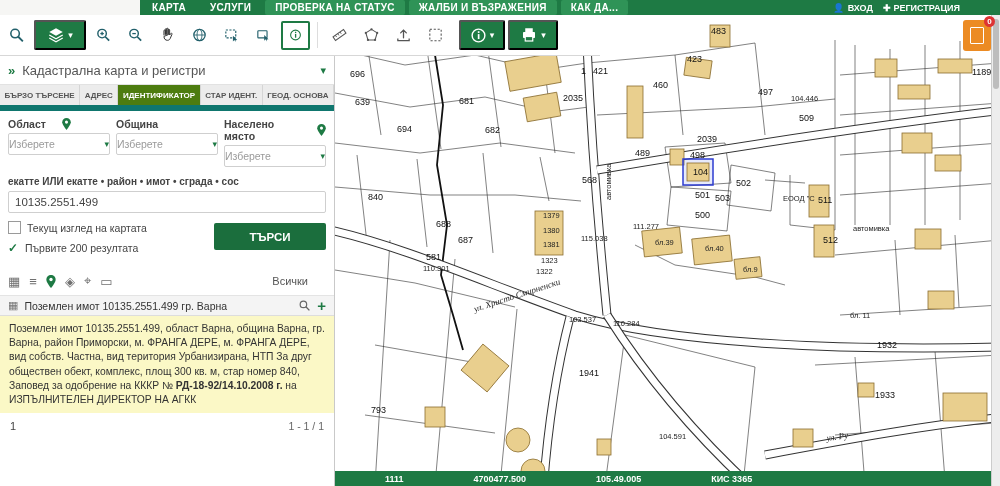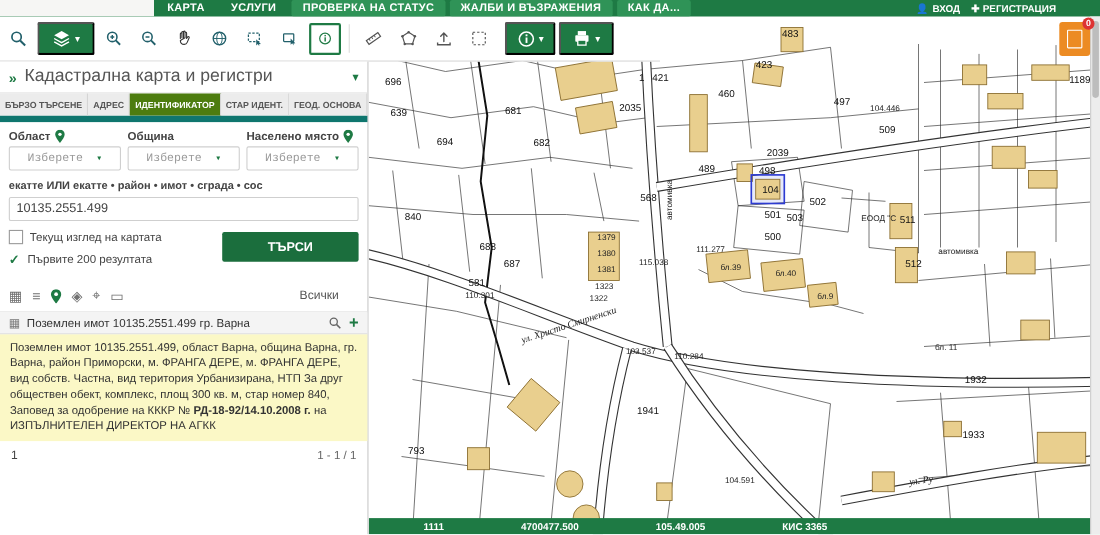--- a/index.html
+++ b/index.html
@@ -39,39 +39,39 @@
   .tbtn svg{display:block;}
   .gbtn{background:#1e7a44;border-radius:2px;color:#fff;display:flex;align-items:center;justify-content:center;gap:3px;height:30px;flex:0 0 auto;}
   .gbtn .chev{color:#fff;font-size:9px;}
   .idbtn{border:2px solid #1e7a44;border-radius:2px;}
   .tsep{width:1px;height:26px;background:#ddd;margin:0 4px;flex:0 0 auto;}
 
   
   .sidebar{position:absolute;left:0;top:56px;width:335px;height:430px;background:#fff;border-right:1px solid #c9c9c9;z-index:35;box-sizing:border-box;}
   .sb-header{height:28px;display:flex;align-items:center;padding:0 8px;border-bottom:1px solid #e2e2e2;}
   .sb-header .lyr{color:#1e7a44;font-weight:bold;font-size:13px;margin-right:7px;}
-  .sb-title{font-size:16px;color:#555;flex:1;}
+  .sb-title{font-size:13px;color:#555;flex:1;}
   .sb-header .collapse{color:#1e7a44;font-size:11px;}
   .tabs{display:flex;height:20px;border-bottom:6px solid #0f766e;}
   .tab{flex:1 1 auto;background:#ececec;border-right:1px solid #d5d5d5;font-size:8px;font-weight:bold;color:#555;display:flex;align-items:center;justify-content:center;white-space:nowrap;padding:0 4px;}
   .tab.active{background:#4d7c0f;color:#fff;}
   .form{padding:7px 8px 0 8px;position:relative;}
   .frow{display:flex;gap:6px;}
   .fcol{flex:1;}
-  .flabel{font-size:10.5px;font-weight:bold;color:#444;margin-bottom:3px;display:flex;align-items:center;gap:4px;}
+  .flabel{font-size:10.5px;font-weight:bold;color:#444;margin-bottom:3px;display:flex;align-items:center;gap:16px;}
   .pin{width:9px;height:12px;flex:0 0 auto;}
-  .select{height:20px;border:1px solid #cfcfcf;border-radius:2px;display:flex;align-items:center;padding:0 16px;font-size:10.5px;color:#9a9a9a;justify-content:space-between;background:#fff;font-family:Liberation Mono, monospace;}
+  .select{height:20px;border:1px solid #cfcfcf;border-radius:2px;display:flex;align-items:center;padding:0 0;font-size:10.5px;color:#9a9a9a;justify-content:space-between;background:#fff;}
   .select .chev{color:#1e7a44;font-size:9px;}
   .ekatte{font-size:10px;font-weight:bold;color:#444;margin:9px 0 4px 0;}
   .sinput{width:100%;height:22px;border:1px solid #cfcfcf;border-radius:2px;font-size:11.5px;color:#444;padding:0 6px;box-sizing:border-box;font-family:Liberation Sans, sans-serif;}
   .cbarea{margin-top:8px;position:relative;height:46px;}
   .cbrow{display:flex;align-items:center;gap:6px;margin-bottom:7px;font-size:10.5px;color:#444;}
   .cbox{width:11px;height:11px;border:1px solid #9a9a9a;background:#fff;flex:0 0 auto;}
   .ckmark{color:#1e7a44;font-weight:bold;font-size:12px;width:11px;flex:0 0 auto;}
-  .search-btn{position:absolute;right:0;top:2px;width:124px;height:27px;background:#1b6e3d;color:#fff;font-weight:bold;font-size:11.5px;border:none;border-radius:2px;text-align:center;line-height:27px;}
+  .search-btn{position:absolute;right:0;top:2px;width:112px;height:27px;background:#1b6e3d;color:#fff;font-weight:bold;font-size:11.5px;border:none;border-radius:2px;text-align:center;line-height:27px;}
   .iconrow{display:flex;align-items:center;gap:9px;padding:6px 8px 6px 8px;border-bottom:1px solid #e4e4e4;color:#707070;font-size:13px;}
   .iconrow .all{margin-left:auto;font-size:11px;color:#555;margin-right:18px;}
   .res-header{background:#f4f4f4;border-bottom:1px solid #ddd;height:19px;display:flex;align-items:center;padding:0 8px;gap:6px;}
   .res-header .grid{color:#777;font-size:11px;}
   .res-title{font-size:10.5px;color:#333;flex:1;white-space:nowrap;overflow:hidden;}
   .res-plus{color:#1e7a44;font-size:15px;font-weight:bold;}
   .yellow{background:#fbf8c6;padding:6px 9px;font-size:10.3px;color:#333;line-height:1.38;}
   .pager{display:flex;align-items:center;padding:7px 10px;font-size:11px;color:#444;}
   .pager .range{margin-left:auto;color:#666;font-size:10.5px;}
 </style>

